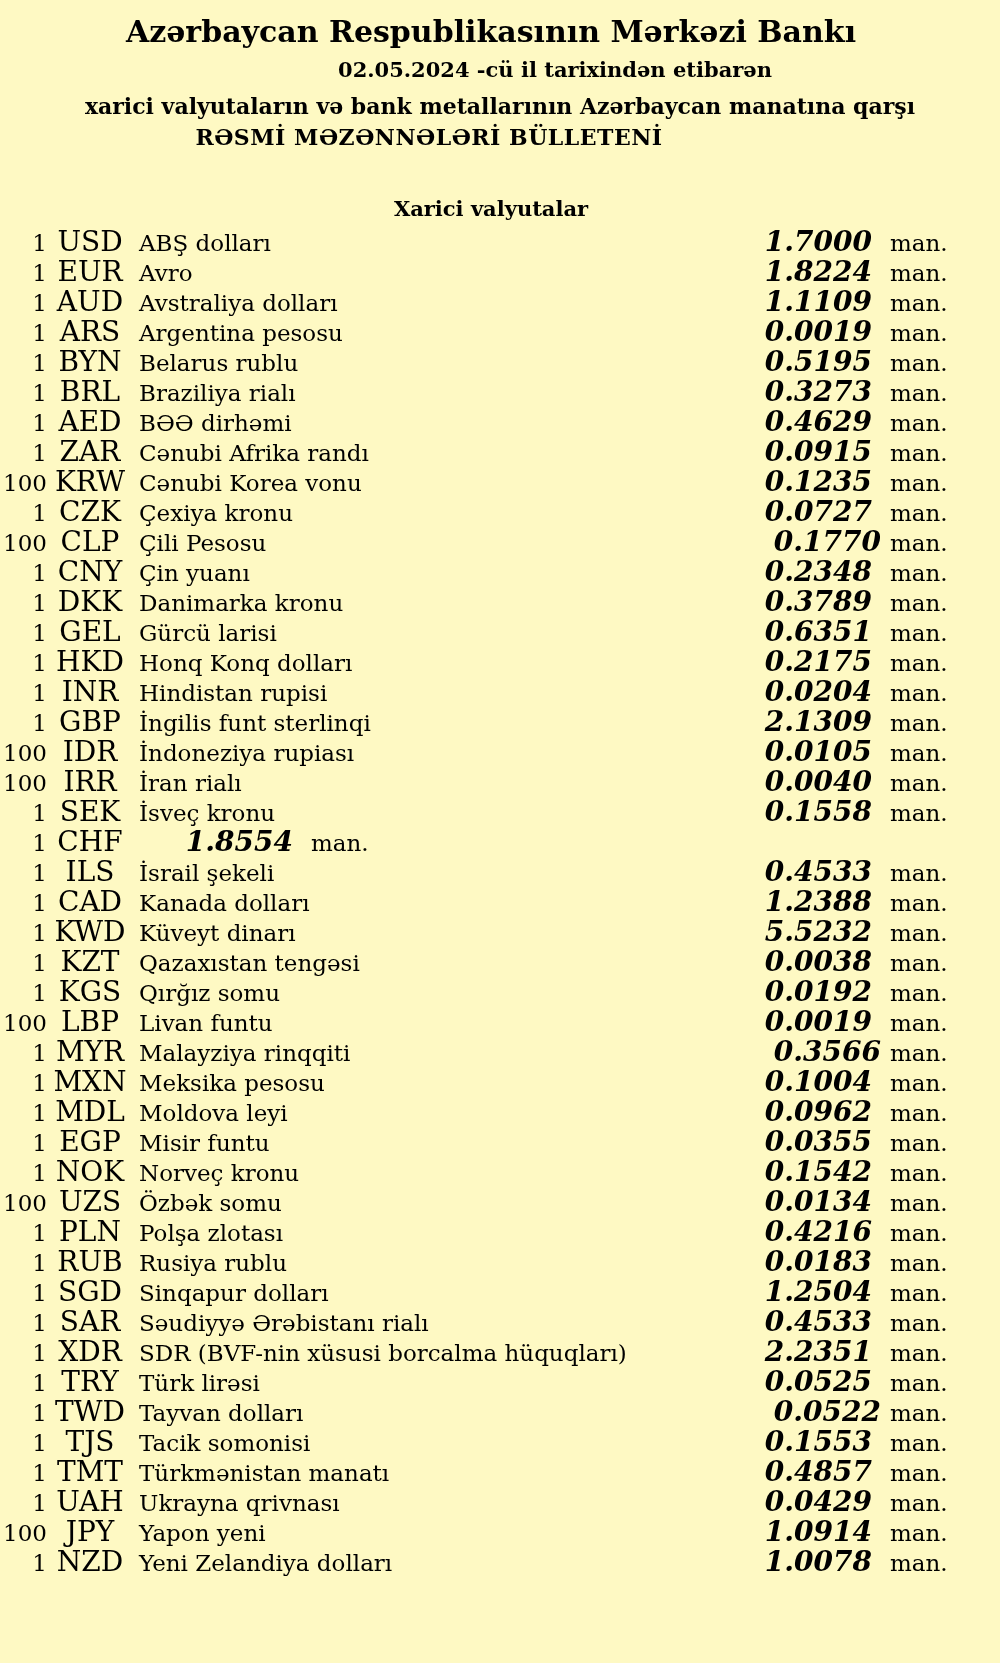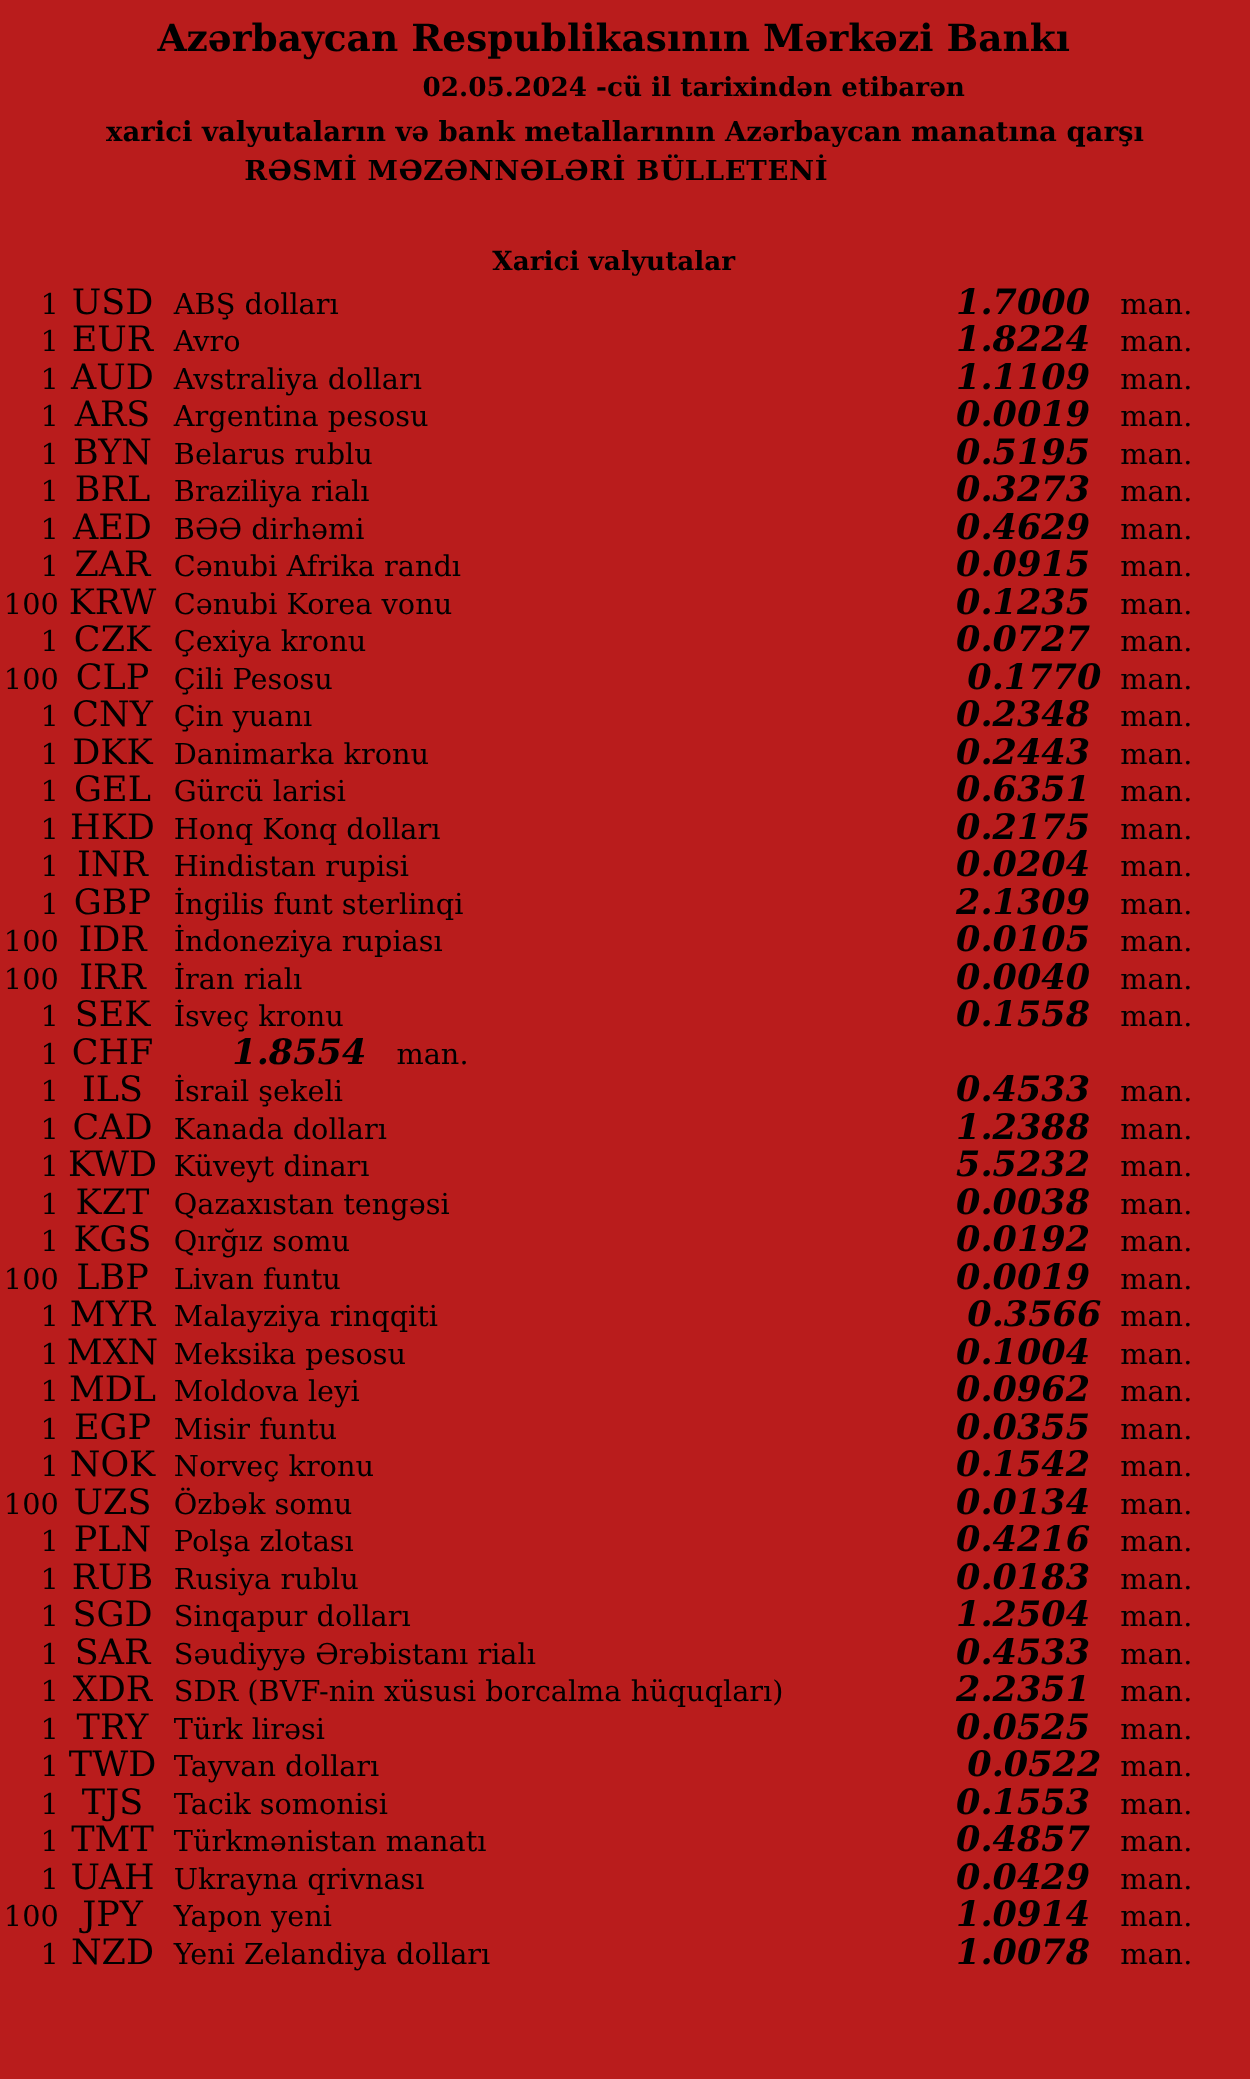--- a/index.html
+++ b/index.html
@@ -5,21 +5,21 @@
   html, body {
     margin: 0;
     padding: 0;
     background: #ffffff;
   }
   .page {
     position: relative;
     width: 1000px;
     height: 1663px;
     margin: 0 auto;
-    background: #b91c1c;
+    background: #fef9c3;
     color: #000000;
     font-family: "DejaVu Serif", "Liberation Serif", serif;
     overflow: hidden;
   }
   .hdr-line {
     text-align: center;
     white-space: nowrap;
   }
   .title {
     margin-top: 13px;
@@ -92,21 +92,21 @@
     font-size: 28px;
     font-weight: bold;
     font-style: italic;
     flex: 0 0 auto;
   }
   .unit {
     width: 70px;
     padding-left: 18px;
     margin-right: 40px;
     font-size: 23px;
-    text-align: center;
+    text-align: left;
     flex: 0 0 auto;
     box-sizing: content-box;
   }
   .row.tight .unit {
     padding-left: 9px;
   }
 </style>
 </head>
 <body>
 
@@ -216,21 +216,21 @@
       <span class="code">CNY</span>
       <span class="name">Çin yuanı</span>
       <span class="rate">0.2348</span>
       <span class="unit">man.</span>
     </div>
 
     <div class="row">
       <span class="qty">1</span>
       <span class="code">DKK</span>
       <span class="name">Danimarka kronu</span>
-      <span class="rate">0.2443</span>
+      <span class="rate">0.3789</span>
       <span class="unit">man.</span>
     </div>
 
     <div class="row">
       <span class="qty">1</span>
       <span class="code">GEL</span>
       <span class="name">Gürcü larisi</span>
       <span class="rate">0.6351</span>
       <span class="unit">man.</span>
     </div>

